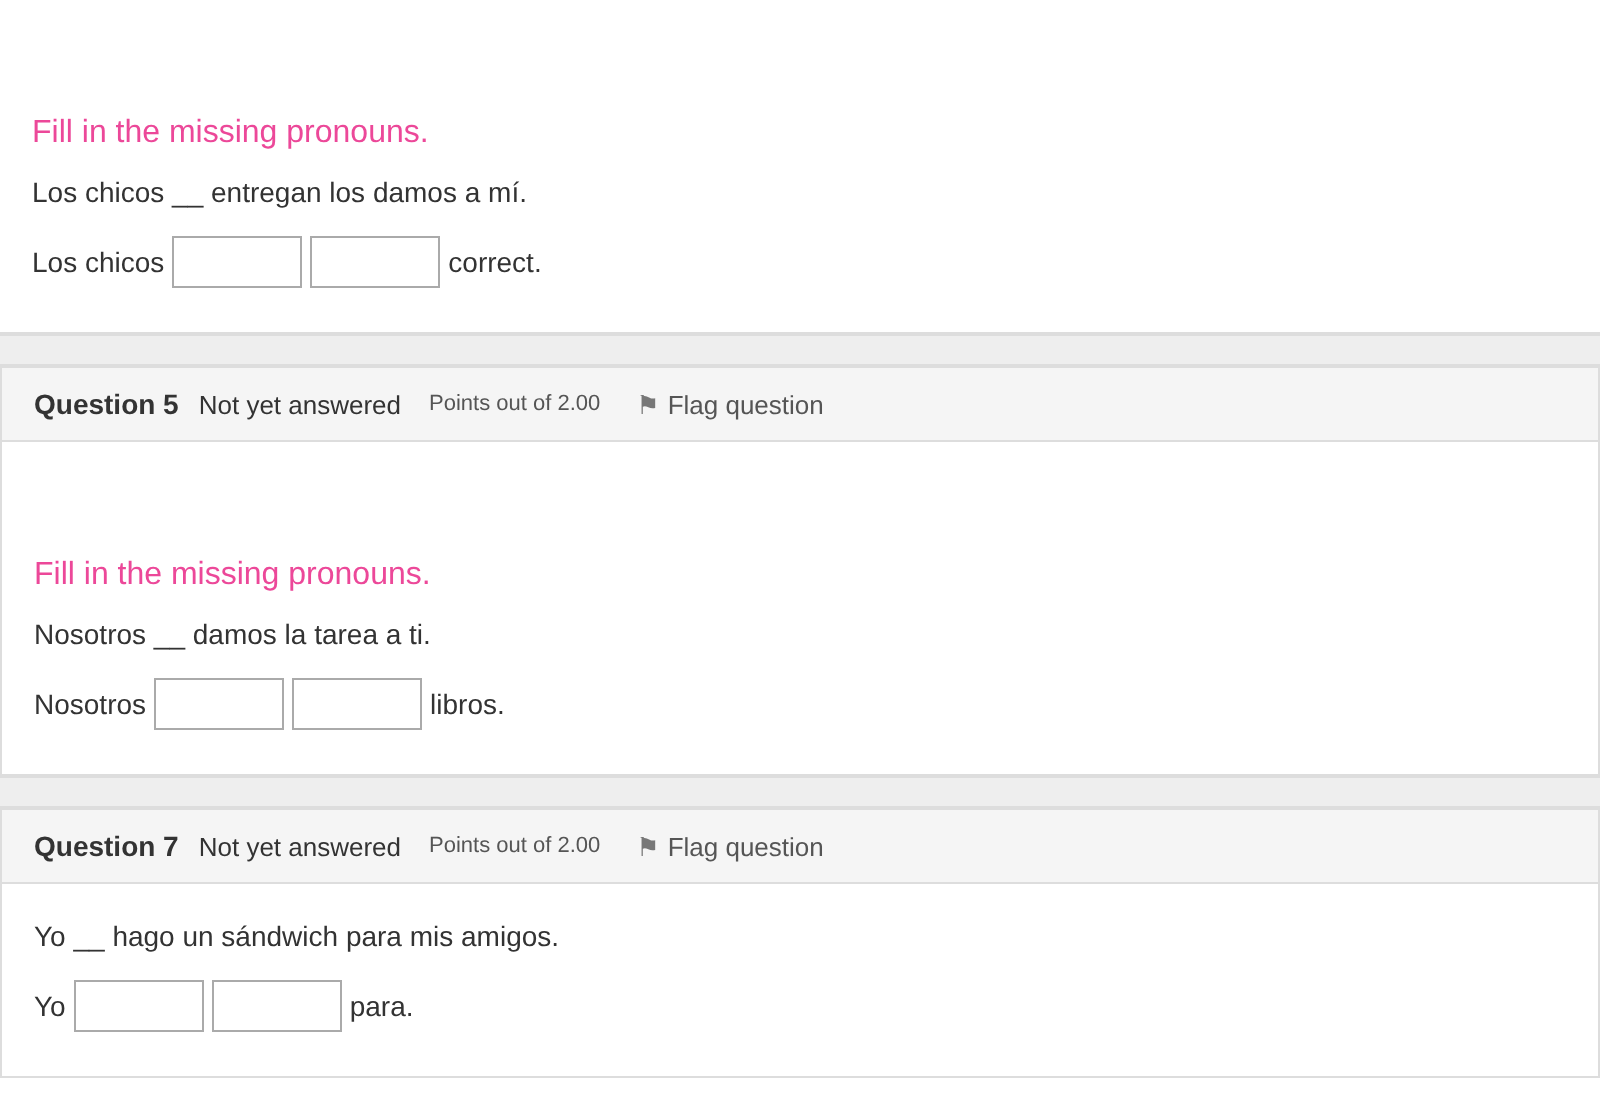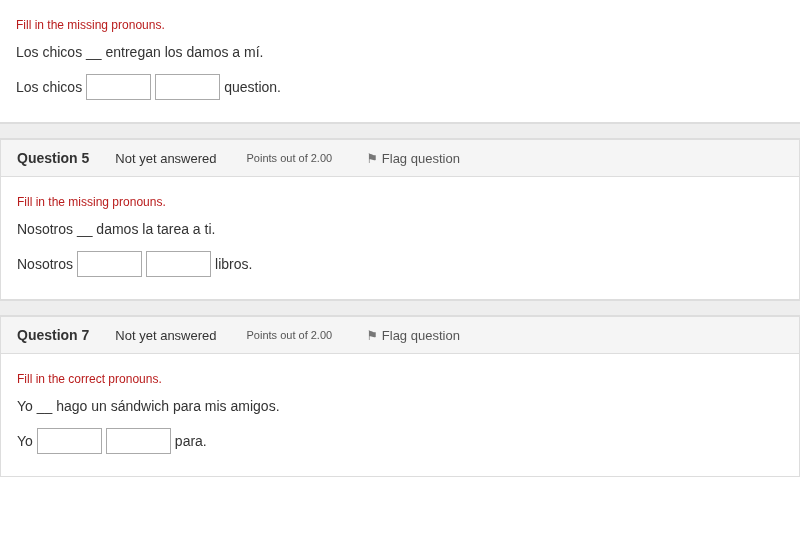--- a/index.html
+++ b/index.html
@@ -15,21 +15,21 @@
       border: 1px solid #ddd;
       margin-bottom: 0;
     }
 
     .question-header {
       background: #f5f5f5;
       border-bottom: 1px solid #ddd;
       padding: 10px 16px;
       display: flex;
       align-items: center;
-      gap: 26px;
+      gap: 10px;
     }
 
     .question-number {
       font-weight: bold;
       font-size: 14px;
     }
 
     .not-yet-answered {
       font-size: 13px;
       color: #333;
@@ -55,23 +55,24 @@
       font-size: 13px;
       color: #777;
     }
 
     .question-body {
       padding: 18px 16px 22px 16px;
       background: #fff;
     }
 
     .instruction {
-      font-size: 12px;
-      color: #b91c1c;
+      font-size: 16px;
+      color: #ec4899;
       margin-bottom: 12px;
+      margin-top: 40px;
     }
 
     .sentence {
       font-size: 14px;
       color: #333;
       margin-bottom: 14px;
     }
 
     .answer-row {
       display: flex;
@@ -108,21 +109,21 @@
 </head>
 <body>
 
 <div class="prev-question-body">
   <p class="instruction">Fill in the missing pronouns.</p>
   <p class="sentence">Los chicos __ entregan los damos a mí.</p>
   <div class="answer-row">
     <span>Los chicos</span>
     <input class="answer-input" type="text" value="" style="">
     <input class="answer-input" type="text" value="" style="">
-    <span>question.</span>
+    <span>correct.</span>
   </div>
 </div>
 
 <div class="spacer"></div>
 
 <div class="question-block">
   <div class="question-header">
     <span class="question-number">Question 5</span>
     <span class="not-yet-answered">Not yet answered</span>
     <span class="points-label">Points out of 2.00</span>
@@ -149,21 +150,20 @@
   <div class="question-header">
     <span class="question-number">Question 7</span>
     <span class="not-yet-answered">Not yet answered</span>
     <span class="points-label">Points out of 2.00</span>
     <span class="flag-question">
       <span class="flag-icon">⚑</span>
       <span>Flag question</span>
     </span>
   </div>
   <div class="question-body">
-    <p class="instruction">Fill in the correct pronouns.</p>
     <p class="sentence">Yo __ hago un sándwich para mis amigos.</p>
     <div class="answer-row">
       <span>Yo</span>
       <input class="answer-input" type="text" value="" style="">
       <input class="answer-input" type="text" value="" style="">
       <span>para.</span>
     </div>
   </div>
 </div>
 

